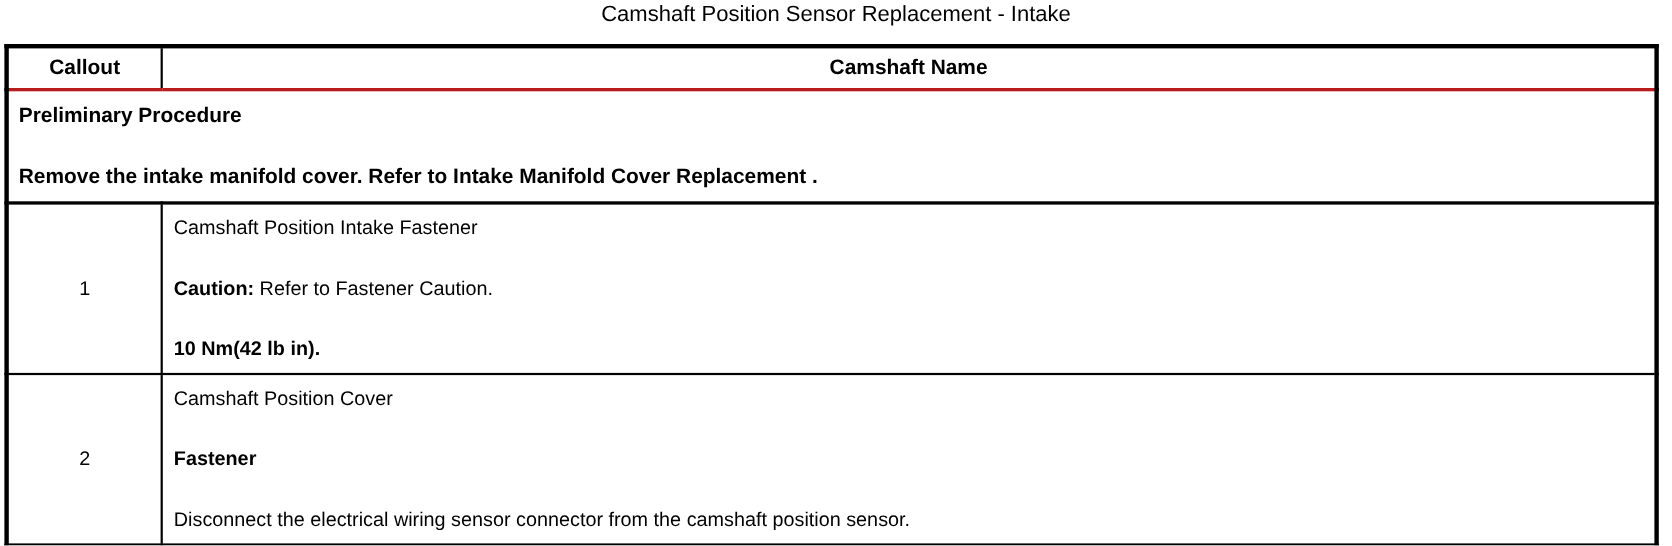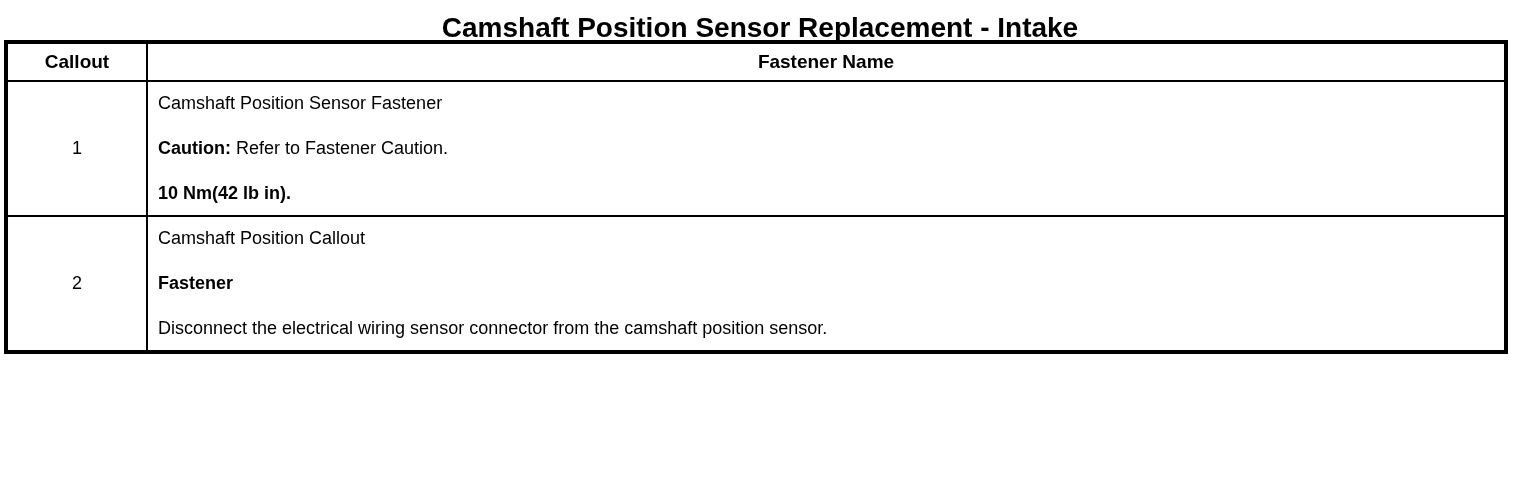--- a/index.html
+++ b/index.html
@@ -10,43 +10,43 @@
     font-family: "Liberation Sans", sans-serif;
   }
   .page {
     position: relative;
     width: 1520px;
     height: 496px;
     background: #ffffff;
     overflow: hidden;
   }
   .doc-title {
-    padding-top: 16px;
+    padding-top: 1px;
     height: 40px;
     box-sizing: border-box;
     text-align: center;
-    font-weight: bold;
-    font-size: 28px;
+    font-weight: normal;
+    font-size: 20px;
     line-height: 24px;
   }
   table.component-table {
     border-collapse: collapse;
     table-layout: fixed;
     width: 1504px;
     margin-left: 4px;
     border: 4px solid #000000;
   }
   .component-table th,
   .component-table td {
     border: 2px solid #000000;
     box-sizing: border-box;
     vertical-align: middle;
   }
   .component-table thead th {
-    border-bottom: 1px solid #b91c1c;
+    border-bottom: 3px solid #b91c1c;
     font-size: 19px;
     font-weight: bold;
     text-align: center;
     padding: 7px 4px;
     line-height: 22px;
   }
   td.prelim-cell {
     border-bottom: 3px solid #000000;
     padding: 12px 9px;
     font-size: 19px;
@@ -66,59 +66,65 @@
     vertical-align: middle;
   }
   .prelim-cell p,
   .component-cell p {
     margin: 0;
   }
   .prelim-cell p + p {
     margin-top: 34px;
   }
   .component-cell p + p {
-    margin-top: 24px;
+    margin-top: 34px;
   }
   .bold {
     font-weight: bold;
   }
 </style>
 </head>
 <body>
 
 <div class="page">
 
   <div class="doc-title">Camshaft Position Sensor Replacement - Intake</div>
 
   <table class="component-table">
     <colgroup>
       <col style="width:141px">
       <col>
     </colgroup>
     <thead>
       <tr>
         <th>Callout</th>
-        <th>Fastener Name</th>
+        <th>Camshaft Name</th>
       </tr>
     </thead>
     <tbody>
+      <tr>
+        <td colspan="2" class="prelim-cell">
+          <p class="bold">Preliminary Procedure</p>
+          <p class="bold">Remove the intake manifold cover. Refer to Intake Manifold Cover Replacement .</p>
+        </td>
+      </tr>
 
       <tr>
         <td class="callout-cell">1</td>
         <td class="component-cell">
-          <p>Camshaft Position Sensor Fastener</p>
+          <p>Camshaft Position Intake Fastener</p>
           <p><span class="bold">Caution:</span><span> Refer to Fastener Caution.</span></p>
           <p class="bold">10 Nm(42 lb in).</p>
         </td>
       </tr>
 
       <tr>
         <td class="callout-cell">2</td>
         <td class="component-cell">
-          <p>Camshaft Position Callout</p>
+          <p>Camshaft Position Cover</p>
           <p class="bold">Fastener</p>
           <p>Disconnect the electrical wiring sensor connector from the camshaft position sensor.</p>
         </td>
       </tr>
     </tbody>
   </table>
 
 </div>
 
 </body></html>

